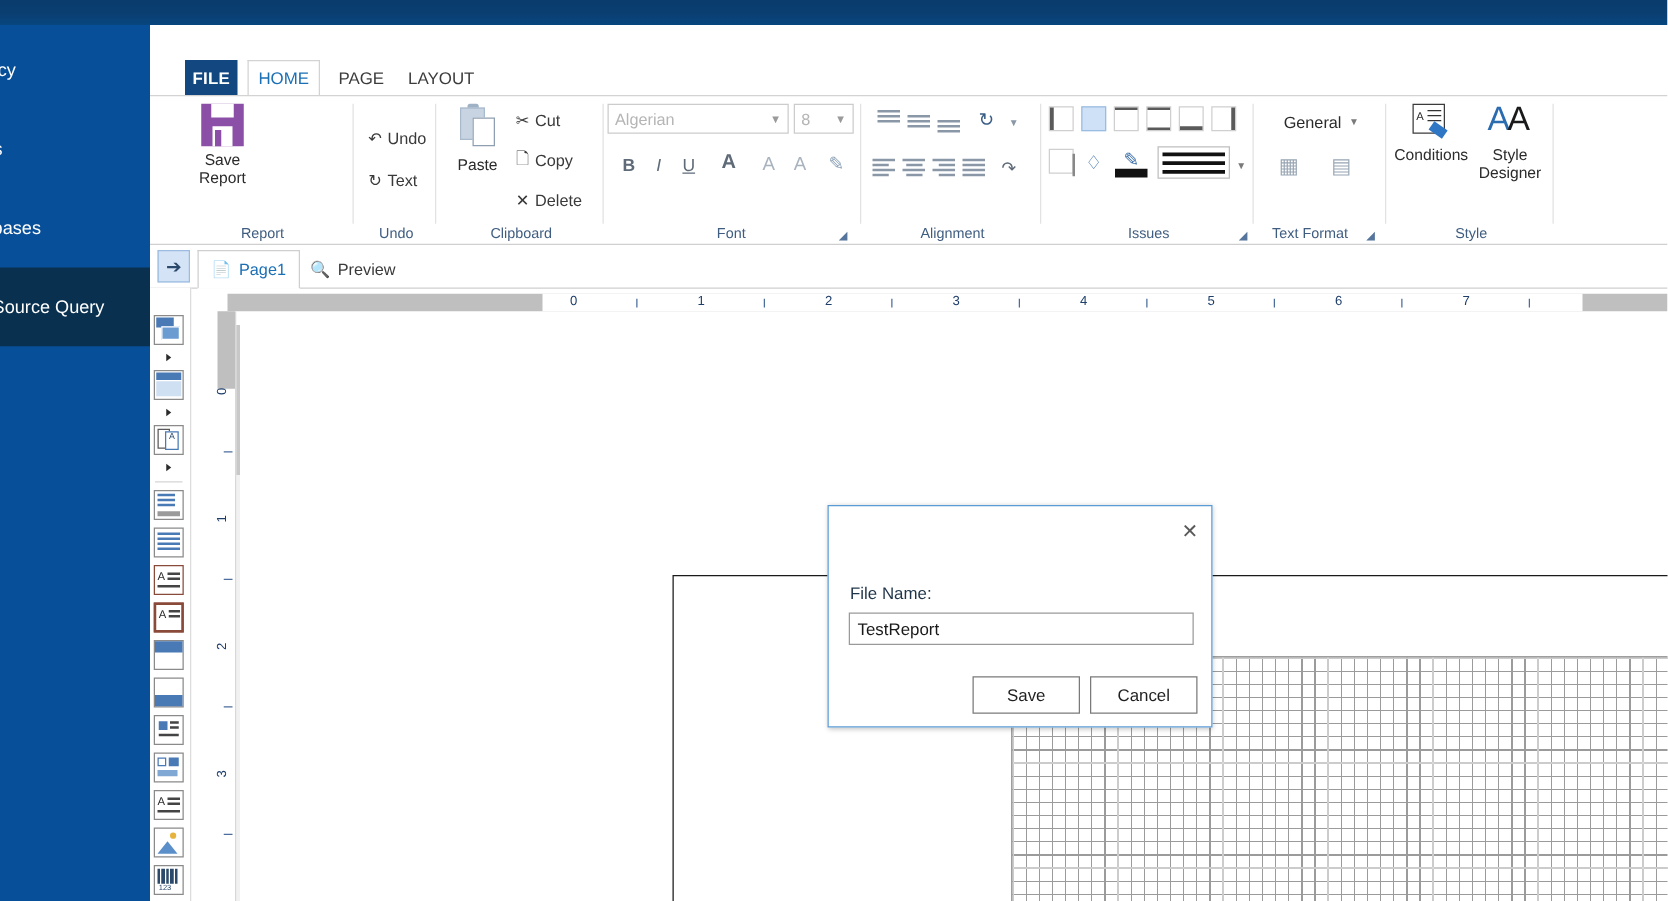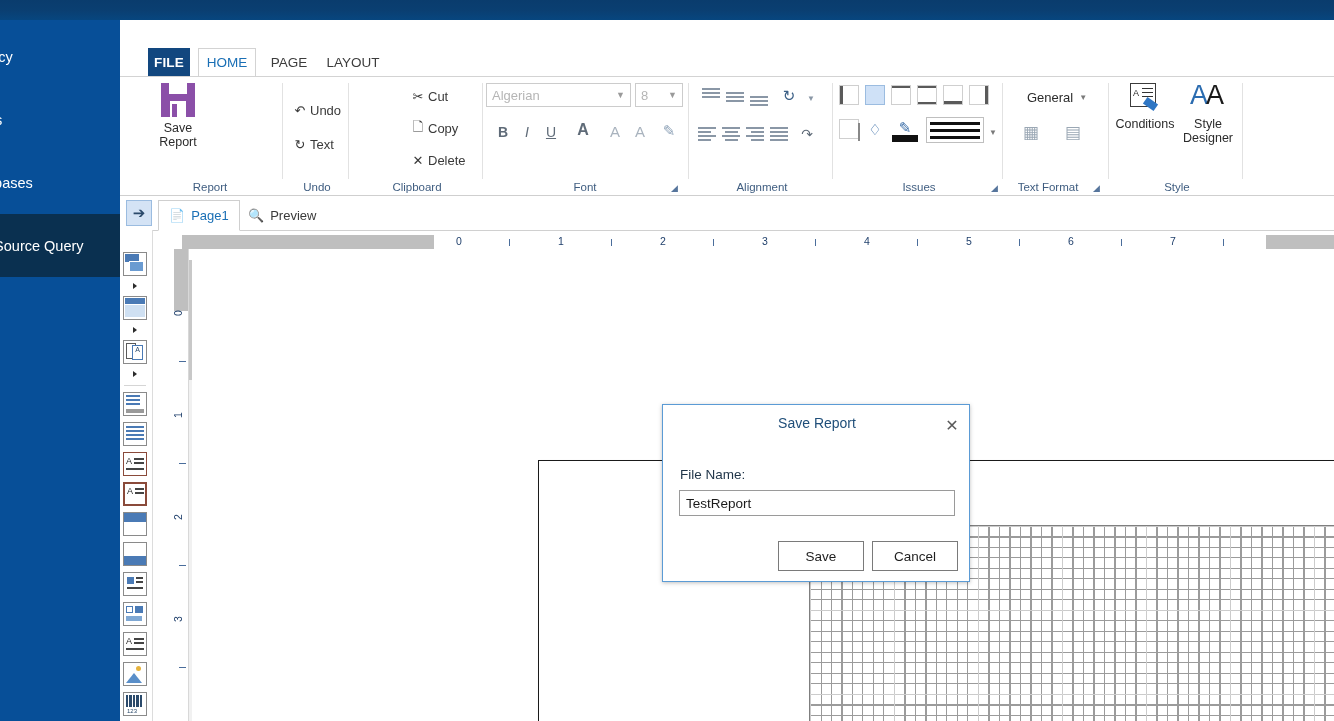--- a/index.html
+++ b/index.html
@@ -292,20 +292,28 @@
       </div>
       <div class="small-btn" style="left:4px;top:56px;">
         <span class="ic">↻</span>
         <span>Text</span>
       </div>
       <div class="glabel">Undo</div>
     </div>
     <div class="gsep" style="left:228px;"></div>
 
     <div class="rgroup" style="left:232px;width:130px;">
+      <div class="big-btn" style="left:2px;width:56px;">
+        <span class="ico-paste">
+          <span class="clip"></span>
+            <span class="cb"></span>
+            <span class="doc"></span>
+        </span>
+        <span class="lbl">Paste</span>
+      </div>
       <div class="small-btn" style="left:56px;top:8px;">
         <span class="ic">✂</span>
         <span>Cut</span>
       </div>
       <div class="small-btn" style="left:56px;top:40px;">
         <span class="ic">🗋</span>
         <span>Copy</span>
       </div>
       <div class="small-btn" style="left:56px;top:72px;">
         <span class="ic">✕</span>
@@ -609,19 +617,18 @@
   <div class="vr-tick" style="top:112px;"></div>
   <div class="vr-num" style="top:160px;">1</div>
   <div class="vr-tick" style="top:214px;"></div>
   <div class="vr-num" style="top:262px;">2</div>
   <div class="vr-tick" style="top:316px;"></div>
   <div class="vr-num" style="top:364px;">3</div>
   <div class="vr-tick" style="top:418px;"></div>
 </div>
 
 <div id="dialog">
-  <div id="dlg-title">Save Report</div>
   <div id="dlg-close">✕</div>
   <div id="dlg-label">File Name:</div>
   <input id="dlg-input" type="text" value="TestReport" style="">
   <div class="dlg-btn" id="dlg-save">Save</div>
   <div class="dlg-btn" id="dlg-cancel">Cancel</div>
 </div>
 
 </body></html>

